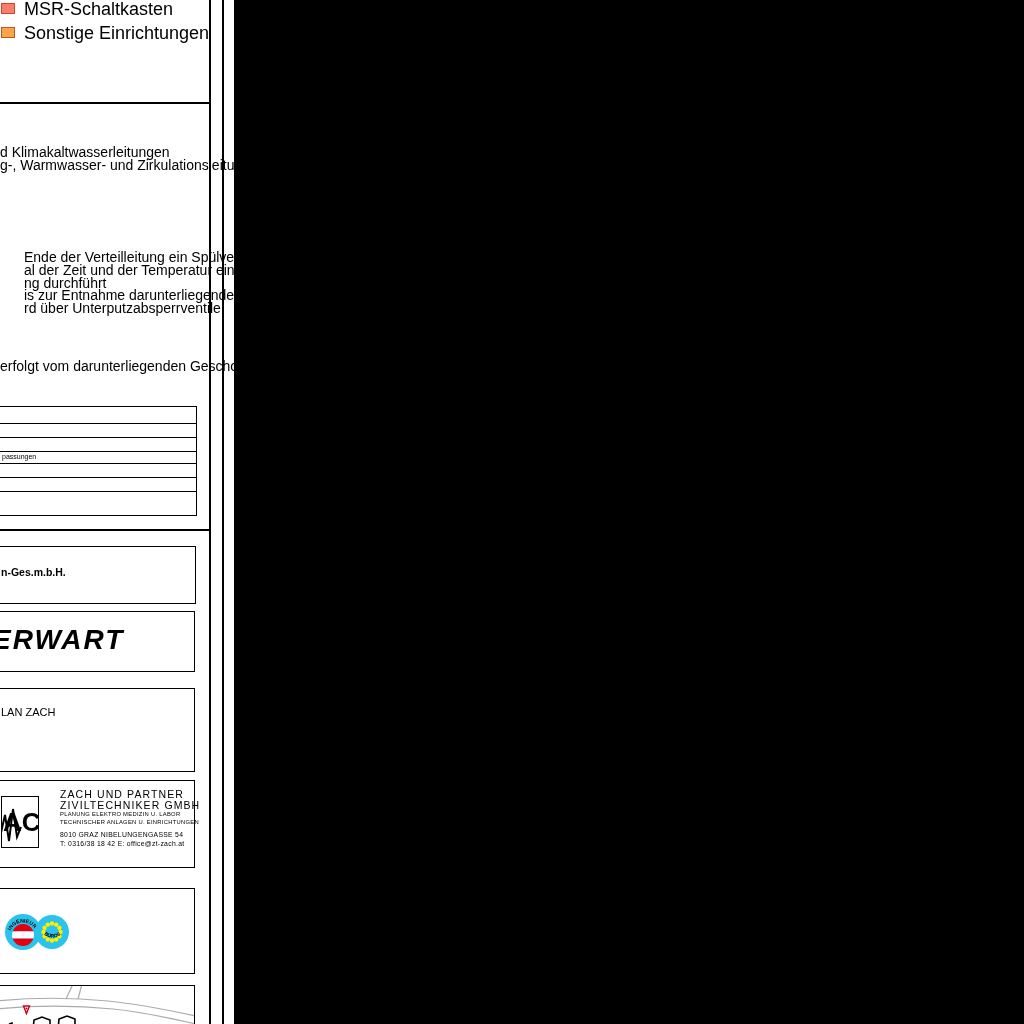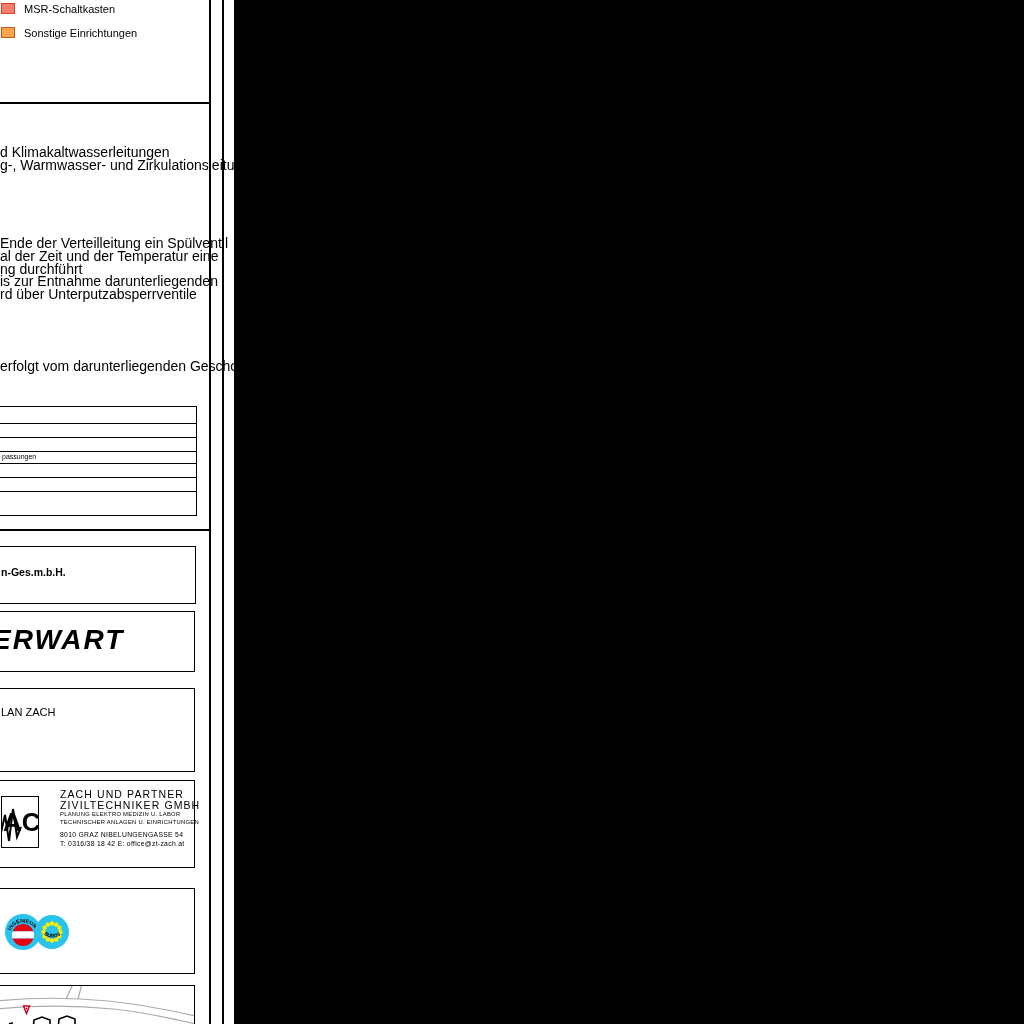--- a/index.html
+++ b/index.html
@@ -11,27 +11,27 @@
   
   .vline{top:0;width:2px;height:1024px;background:#000;}
   #vline-inner{left:209px;}
   #vline-outer{left:222px;}
   .hline{height:2px;background:#000;left:0;}
   #legend-bottom-line{top:102px;width:210px;}
   #separator-line{top:529px;width:210px;}
   
   .legend-item{left:0;height:18px;}
   .legend-swatch{position:absolute;left:1px;top:3px;width:12px;height:9px;border:1.5px solid;}
-  .legend-label{position:absolute;left:24px;top:0;font-size:11px;line-height:18px;white-space:nowrap;}
+  .legend-label{position:absolute;left:24px;top:0;font-size:18px;line-height:18px;white-space:nowrap;}
   #legend-item-0{top:0;}
   #legend-item-1{top:24px;}
   
   .note{left:0;font-size:14px;line-height:12.8px;white-space:nowrap;}
   #notes-a{top:146px;}
-  #notes-b{top:237px;}
+  #notes-b{top:251px;margin-left:24px;}
   #notes-c{top:360px;font-size:14px;}
   
   #revision-table{left:-3px;top:406px;width:198px;height:108px;border:1.5px solid #000;}
   .table-line{position:absolute;left:0;width:100%;height:1.2px;background:#000;}
   #rev-row-text{position:absolute;left:4px;top:46px;font-size:7px;white-space:nowrap;}
   
   .tb-box{left:-3px;border:1.5px solid #000;background:#fff;}
   #client-box{top:546px;width:197px;height:56px;}
   #client-text{position:absolute;left:3px;top:19px;font-size:10.5px;white-space:nowrap;font-weight:bold;}
   #project-box{top:611px;width:196px;height:59px;overflow:hidden;}

